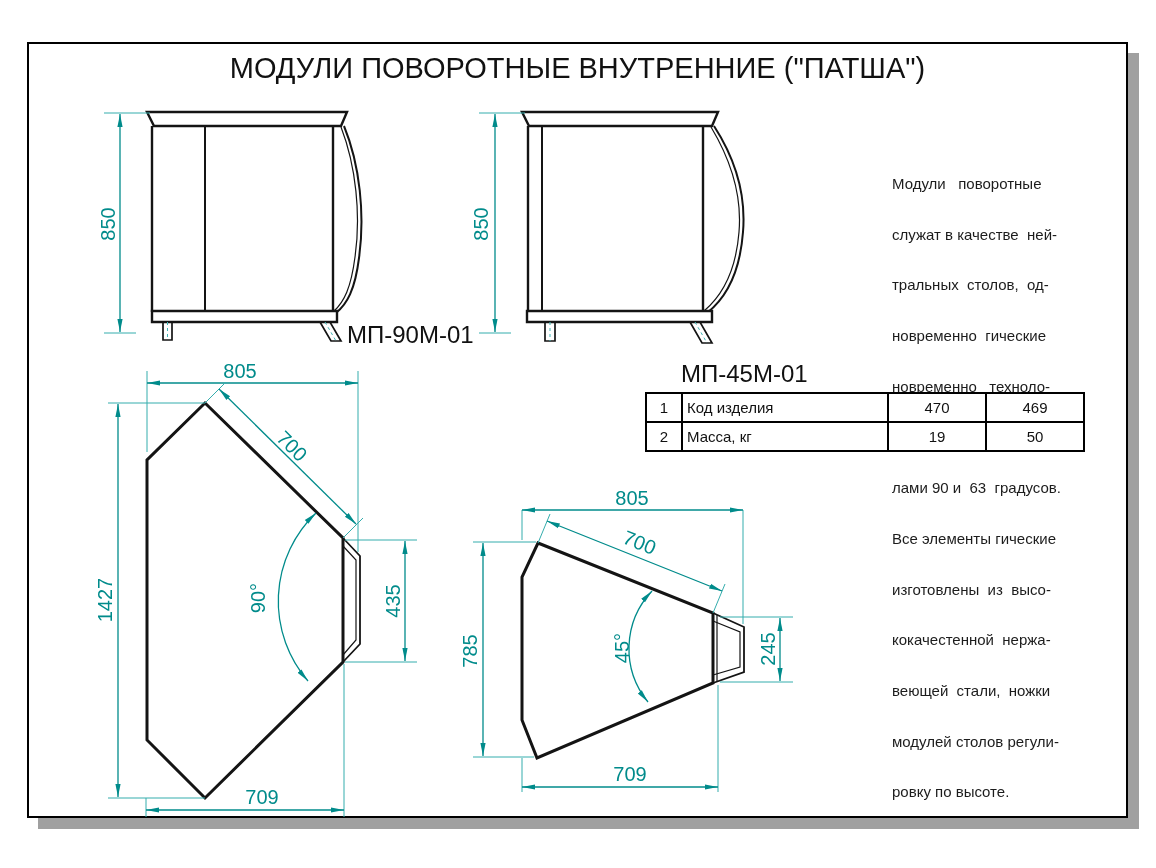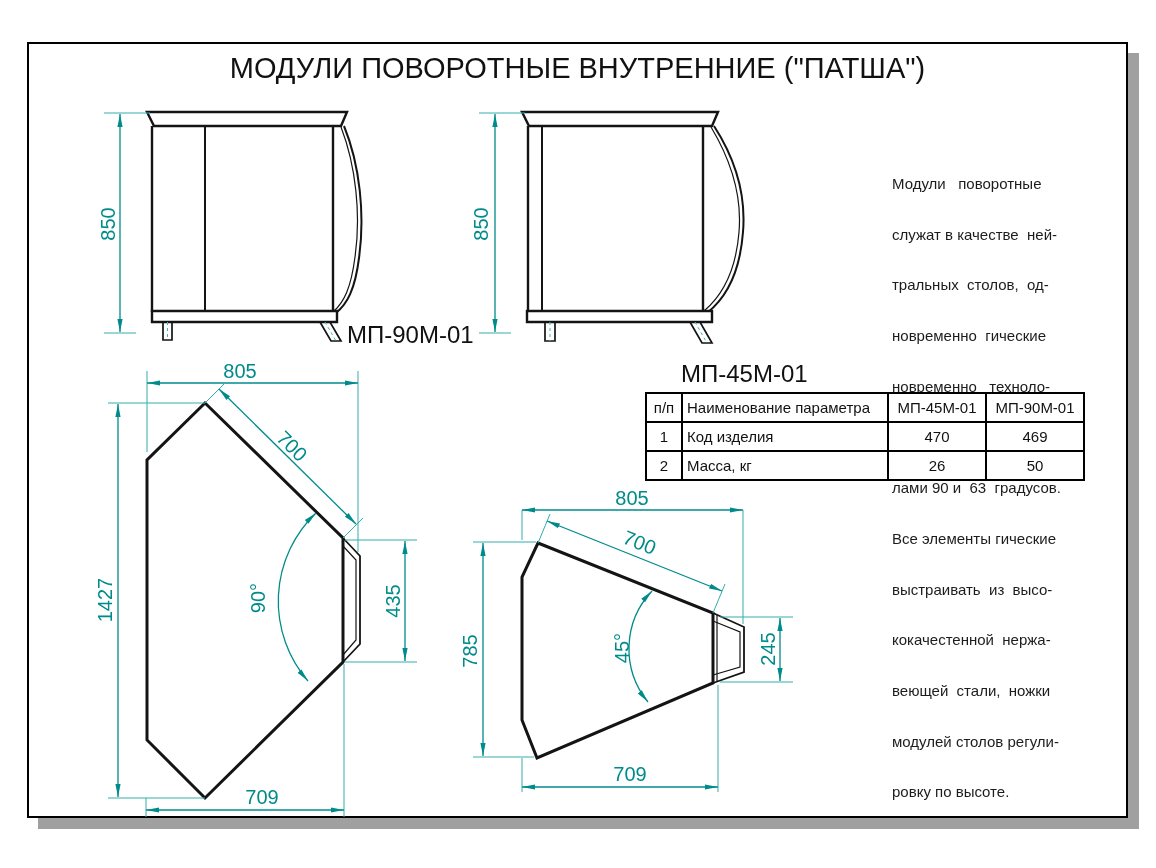--- a/index.html
+++ b/index.html
@@ -140,44 +140,38 @@
 
 <div class="desc">
   <div>Модули   поворотные</div>
   <div>служат в качестве  ней-</div>
   <div>тральных  столов,  од-</div>
   <div>новременно  гические</div>
   <div>новременно   техноло-</div>
   <div>гические линии под  уг-</div>
   <div>лами 90 и  63  градусов.</div>
   <div>Все элементы гические</div>
-  <div>выстраивать  из  высо-</div>
+  <div>изготовлены  из  высо-</div>
   <div>кокачестенной  нержа-</div>
   <div>веющей  стали,  ножки</div>
   <div>модулей столов регули-</div>
   <div>ровку по высоте.</div>
 </div>
 
 <div id="label-90" class="view-label">МП-90М-01</div>
 <div id="label-45" class="view-label">МП-45М-01</div>
 
 <table class="spec">
   <tbody>
-      <tr>
-    <td class="num">п/п</td>
-    <td class="param">Наименование параметра</td>
-    <td class="v">МП-45М-01</td>
-    <td class="v">МП-90М-01</td>
-  </tr>
   <tr>
     <td class="num">1</td>
     <td class="param">Код изделия</td>
     <td class="v">470</td>
     <td class="v">469</td>
   </tr>
   <tr>
     <td class="num">2</td>
     <td class="param">Масса, кг</td>
-    <td class="v">26</td>
+    <td class="v">19</td>
     <td class="v">50</td>
   </tr>
 </tbody>
   </table>
 
 </body></html>

